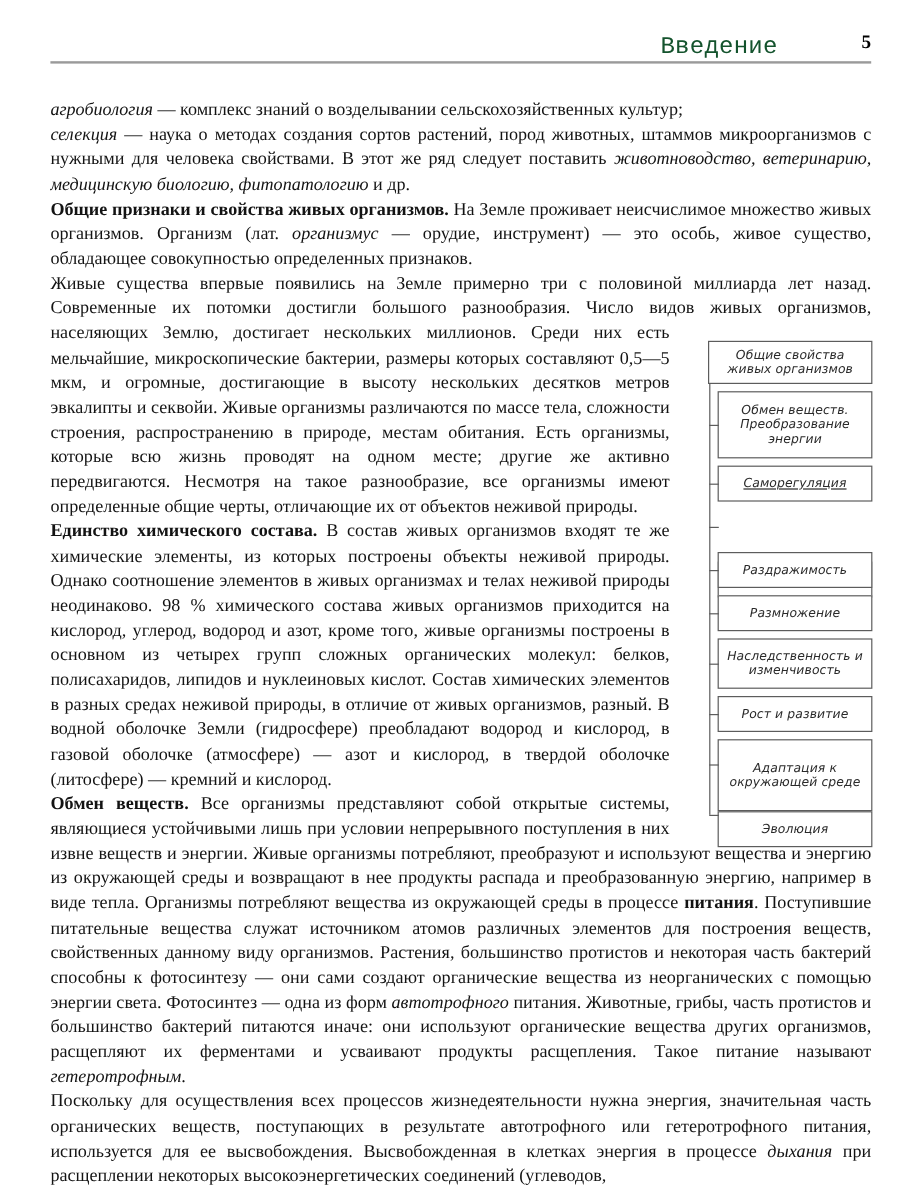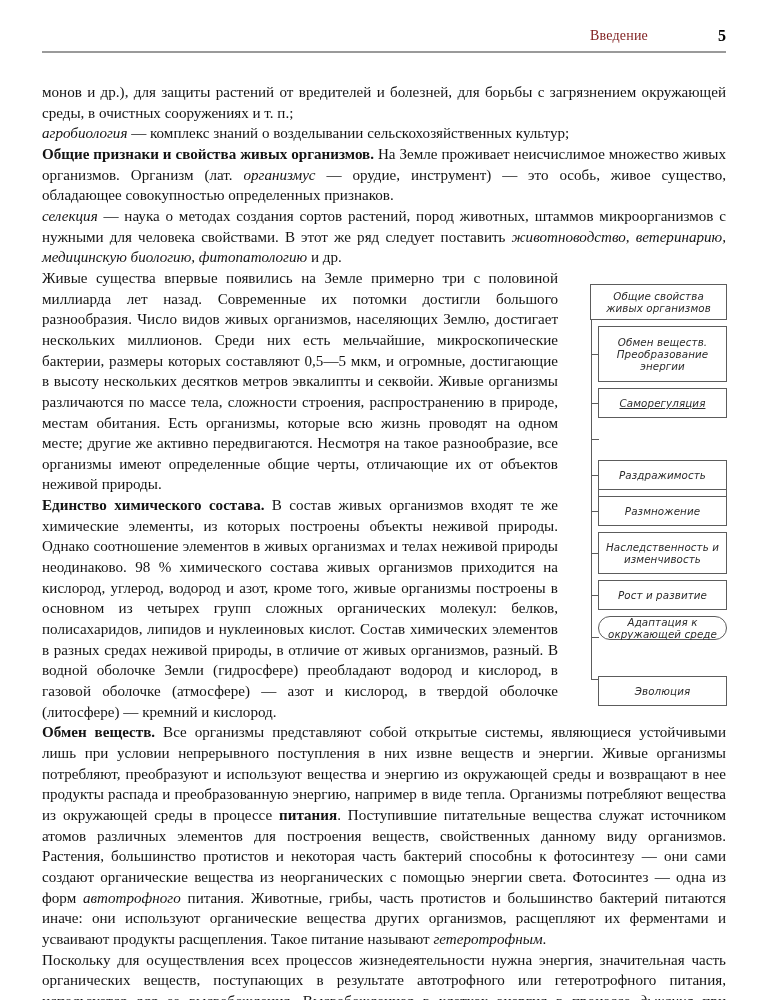--- a/index.html
+++ b/index.html
@@ -28,24 +28,25 @@
     position: absolute;
     left: 42px;
     top: 28px;
     width: 684px;
     height: 26px;
   }
   .runhead-title {
     position: absolute;
     right: 78px;
     top: 0;
-    font-size: 14px;
+    font-size: 20px;
     letter-spacing: 0.2px;
-    color: #7f1d1d;
+    color: #14532d;
     white-space: nowrap;
+    font-family: Liberation Mono, monospace;
   }
   .runhead-pageno {
     position: absolute;
     right: 0;
     top: -1px;
     font-size: 16px;
     font-weight: bold;
     color: #000;
   }
   .runhead-rule {
@@ -143,24 +144,23 @@
 
   <div class="runhead">
     <div class="runhead-title">Введение</div>
     <div class="runhead-pageno">5</div>
   </div>
   <div class="runhead-rule"></div>
 
   <div class="body-text">
     <div class="diagram-spacer"></div>
     <div id="paragraphs">
-        <p class=""><span>монов и др.), для защиты растений от вредителей и болезней, для борьбы с загрязнением окружающей среды, в очистных сооружениях и т. п.;</span></p>
         <p class="p-ind"><span class="i">агробиология</span><span> — комплекс знаний о возделывании сельскохозяйственных культур;</span></p>
+        <p class="p-ind"><span class="i">селекция</span><span> — наука о методах создания сортов растений, пород животных, штаммов микроорганизмов с нужными для человека свойствами. В этот же ряд следует поставить </span><span class="i">животноводство, ветеринарию, медицинскую биологию, фитопатологию</span><span> и др.</span></p>
         <p class="p-ind"><span class="b">Общие признаки и свойства живых организмов.</span><span> На Земле проживает неисчислимое множество живых организмов. Организм (лат. </span><span class="i">организмус</span><span> — орудие, инструмент) — это особь, живое существо, обладающее совокупностью определенных признаков.</span></p>
-        <p class="p-ind"><span class="i">селекция</span><span> — наука о методах создания сортов растений, пород животных, штаммов микроорганизмов с нужными для человека свойствами. В этот же ряд следует поставить </span><span class="i">животноводство, ветеринарию, медицинскую биологию, фитопатологию</span><span> и др.</span></p>
         <p class="p-ind"><span>Живые существа впервые появились на Земле примерно три с половиной миллиарда лет назад. Современные их потомки достигли большого разнообразия. Число видов живых организмов, населяющих Землю, достигает нескольких миллионов. Среди них есть мельчайшие, микроскопические бактерии, размеры которых составляют 0,5—5 мкм, и огромные, достигающие в высоту нескольких десятков метров эвкалипты и секвойи. Живые организмы различаются по массе тела, сложности строения, распространению в природе, местам обитания. Есть организмы, которые всю жизнь проводят на одном месте; другие же активно передвигаются. Несмотря на такое разнообразие, все организмы имеют определенные общие черты, отличающие их от объектов неживой природы.</span></p>
         <p class="p-ind"><span class="b">Единство химического состава.</span><span> В состав живых организмов входят те же химические элементы, из которых построены объекты неживой природы. Однако соотношение элементов в живых организмах и телах неживой природы неодинаково. 98 % химического состава живых организмов приходится на кислород, углерод, водород и азот, кроме того, живые организмы построены в основном из четырех групп сложных органических молекул: белков, полисахаридов, липидов и нуклеиновых кислот. Состав химических элементов в разных средах неживой природы, в отличие от живых организмов, разный. В водной оболочке Земли (гидросфере) преобладают водород и кислород, в газовой оболочке (атмосфере) — азот и кислород, в твердой оболочке (литосфере) — кремний и кислород.</span></p>
         <p class="p-ind"><span class="b">Обмен веществ.</span><span> Все организмы представляют собой открытые системы, являющиеся устойчивыми лишь при условии непрерывного поступления в них извне веществ и энергии. Живые организмы потребляют, преобразуют и используют вещества и энергию из окружающей среды и возвращают в нее продукты распада и преобразованную энергию, например в виде тепла. Организмы потребляют вещества из окружающей среды в процессе </span><span class="b">питания</span><span>. Поступившие питательные вещества служат источником атомов различных элементов для построения веществ, свойственных данному виду организмов. Растения, большинство протистов и некоторая часть бактерий способны к фотосинтезу — они сами создают органические вещества из неорганических с помощью энергии света. Фотосинтез — одна из форм </span><span class="i">автотрофного</span><span> питания. Животные, грибы, часть протистов и большинство бактерий питаются иначе: они используют органические вещества других организмов, расщепляют их ферментами и усваивают продукты расщепления. Такое питание называют </span><span class="i">гетеротрофным</span><span>.</span></p>
         <p class="p-ind"><span>Поскольку для осуществления всех процессов жизнедеятельности нужна энергия, значительная часть органических веществ, поступающих в результате автотрофного или гетеротрофного питания, используется для ее высвобождения. Высвобожденная в клетках энергия в процессе </span><span class="i">дыхания</span><span> при расщеплении некоторых высокоэнергетических соединений (углеводов,</span></p>
       </div>
   </div>
 
   <div class="scheme">
     <div class="sch-box sch-root">
       <span>Общие свойства живых организмов</span>
@@ -188,21 +188,21 @@
         </div>
         <div class="sch-stub" style="top: 227px;"></div>
         <div class="sch-box sch-child" style="top: 248px; height: 42px;">
           <span>Наследственность и изменчивость</span>
         </div>
         <div class="sch-stub" style="top: 269px;"></div>
         <div class="sch-box sch-child" style="top: 296px; height: 30px;">
           <span>Рост и развитие</span>
         </div>
         <div class="sch-stub" style="top: 311px;"></div>
-        <div class="sch-box sch-child" style="top: 332px; height: 24px; border-radius: 19px;">
+        <div class="sch-box sch-child" style="top: 332px; height: 60px;">
           <span>Адаптация к окружающей среде</span>
         </div>
         <div class="sch-stub" style="top: 353px;"></div>
         <div class="sch-box sch-child" style="top: 380px; height: 30px; margin-top: 12px;">
           <span>Эволюция</span>
         </div>
         <div class="sch-stub" style="top: 395px;"></div>
       </div>
   </div>
 

